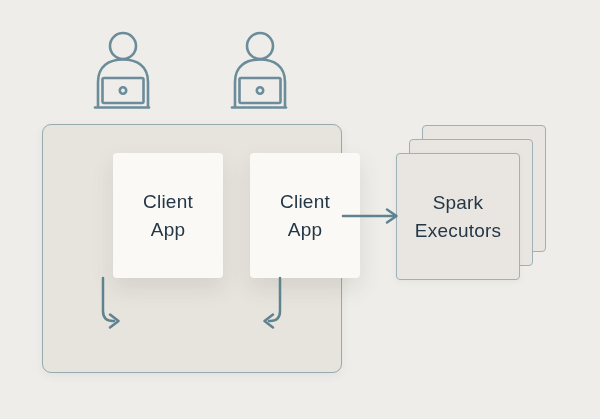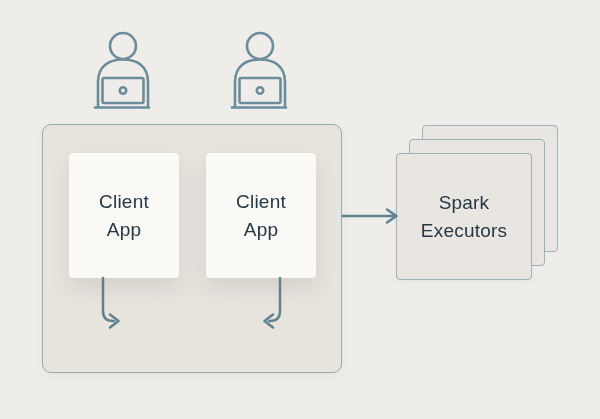--- a/index.html
+++ b/index.html
@@ -54,20 +54,21 @@
   .client-card {
     position: absolute;
     top: 28px;
     width: 110px; height: 125px;
     background: var(--card);
     border-radius: 4px;
     box-shadow: 0 10px 22px rgba(70,70,60,0.12);
     display: flex;
     align-items: center;
     justify-content: center;
+    margin-left: 44px;
   }
   .client-card.c1 { left: 26px; }
   .client-card.c2 { left: 163px; }
   .card-label {
     font-size: 19px;
     line-height: 28px;
     color: var(--text);
     text-align: center;
     white-space: pre-line;
     letter-spacing: 0.2px;
@@ -77,21 +78,21 @@
     left: 0; width: 100%;
     top: 184px;
     text-align: center;
     font-size: 21px;
     line-height: 28px;
     color: var(--text);
     letter-spacing: 0.2px;
   }
   .stack-layer {
     position: absolute;
-    width: 136px; height: 127px;
+    width: 124px; height: 127px;
     background: var(--stack);
     border: 1.5px solid var(--stack_border);
     border-radius: 4px;
   }
   .stack-back   { left: 422px; top: 125px; }
   .stack-middle { left: 409px; top: 139px; }
   .stack-front  {
     left: 396px; top: 153px;
     display: flex; align-items: center; justify-content: center;
     box-shadow: 0 2px 6px rgba(80,80,70,0.06);

